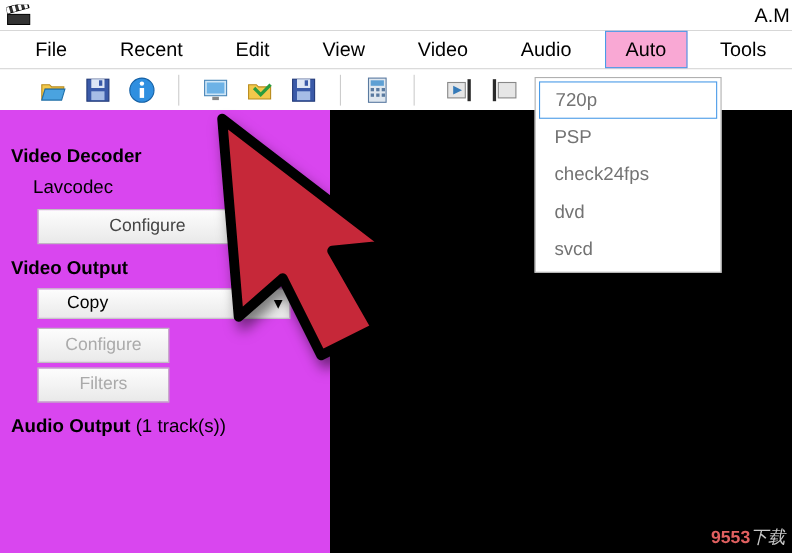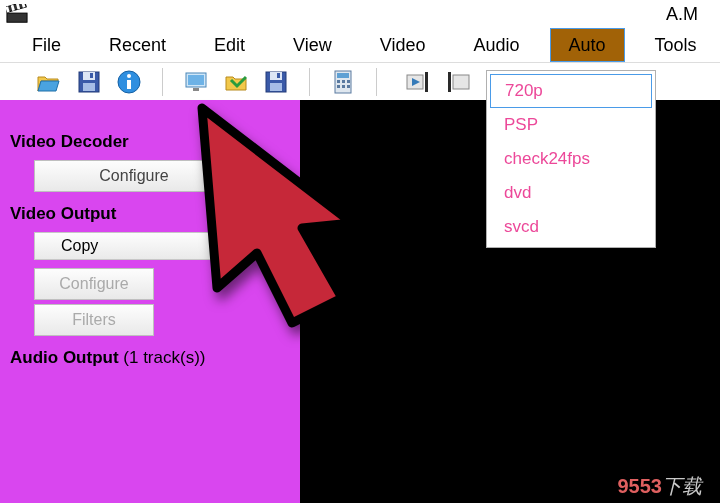--- a/index.html
+++ b/index.html
@@ -6,37 +6,37 @@
   html, body { width: 720px; height: 503px; overflow: hidden; }
   body { background: #000; position: relative; }
 
   .app-window {
     position: absolute; top: 0; left: 0; width: 720px; height: 503px;
     background: #000;
   }
 
   .title-area {
     background: #fff; height: 28px; line-height: 28px; text-align: right;
-    padding-right: 22px; font-size: 18px; color: #000;
+    padding-right: 2px; font-size: 18px; color: #000;
   }
 
   .app-icon {
     position: absolute; top: 4px; left: 6px; width: 22px; height: 20px;
   }
   .app-icon svg { width: 100%; height: 100%; }
 
   .menubar {
     background: #fff; height: 34px; display: flex; align-items: stretch;
     padding-left: 14px; gap: 12px; font-size: 18px; color: #000;
   }
   .menubar .menu-item {
     padding: 0 18px; display: flex; align-items: center; cursor: default;
   }
   .menubar .menu-item.highlight {
-    background: #a16207; border: 1px solid #4a9be8;
+    background: #f9a8d4; border: 1px solid #4a9be8;
   }
 
   .toolbar {
     background: #fff; height: 38px; display: flex; align-items: center;
     padding-left: 34px; gap: 10px; border-top: 1px solid #ddd;
   }
   .toolbar .sep { width: 1px; height: 28px; background: #ccc; margin: 0 8px; }
   .tbtn { width: 30px; height: 30px; display: flex; align-items: center; justify-content: center; }
   .tbtn svg { width: 26px; height: 26px; }
 
@@ -60,29 +60,29 @@
     display: flex; align-items: center; justify-content: space-between;
     padding: 0 6px 0 26px; font-size: 16px;
   }
 
   .dropdown {
     position: absolute; top: 70px; left: 486px; width: 170px;
     background: #fff; border: 1px solid #b0b0b0; padding: 3px; z-index: 100;
   }
   .dropdown .dd-item {
     height: 34px; display: flex; align-items: center;
-    padding-left: 14px; font-size: 17px; color: #ec4899;
+    padding-left: 14px; font-size: 17px; color: #737373;
   }
   .dropdown .dd-item.highlight {
     background: #fff; border: 1px solid #4a9be8;
   }
 
   .watermark {
-    position: absolute; bottom: 3px; right: 18px; color: #c9c9c9;
-    font-size: 20px; font-style: italic; z-index: 5;
+    position: absolute; bottom: 3px; right: 6px; color: #c9c9c9;
+    font-size: 16px; font-style: italic; z-index: 5;
     text-shadow: 0 0 3px #000;
   }
   .watermark .red { color: #e06060; font-weight: bold; font-style: normal; }
 
   .big-cursor {
     position: absolute; top: 78px; left: 152px; z-index: 200;
     filter: drop-shadow(4px 8px 6px rgba(0,0,0,0.5));
   }
 </style>
 </head>
@@ -189,20 +189,21 @@
     <div class="tbtn">
       <svg viewBox="0 0 26 26">
           <rect x="8" y="6" width="16" height="14" fill="#e6e6e6" stroke="#888"></rect>
           <rect x="3" y="3" width="3" height="20" fill="#2a2a2a"></rect>
         </svg>
     </div>
   </div>
 
   <div class="left-panel">
     <div class="section-title">Video Decoder</div>
+    <div class="value-label">Lavcodec</div>
     <div class="btn-row">
       <div class="panel-btn" style="min-width:200px">Configure</div>
     </div>
 
     <div class="section-title">Video Output</div>
     <div class="combo">
       <span>Copy</span>
       <span>▾</span>
     </div>
     <div class="btn-row">

